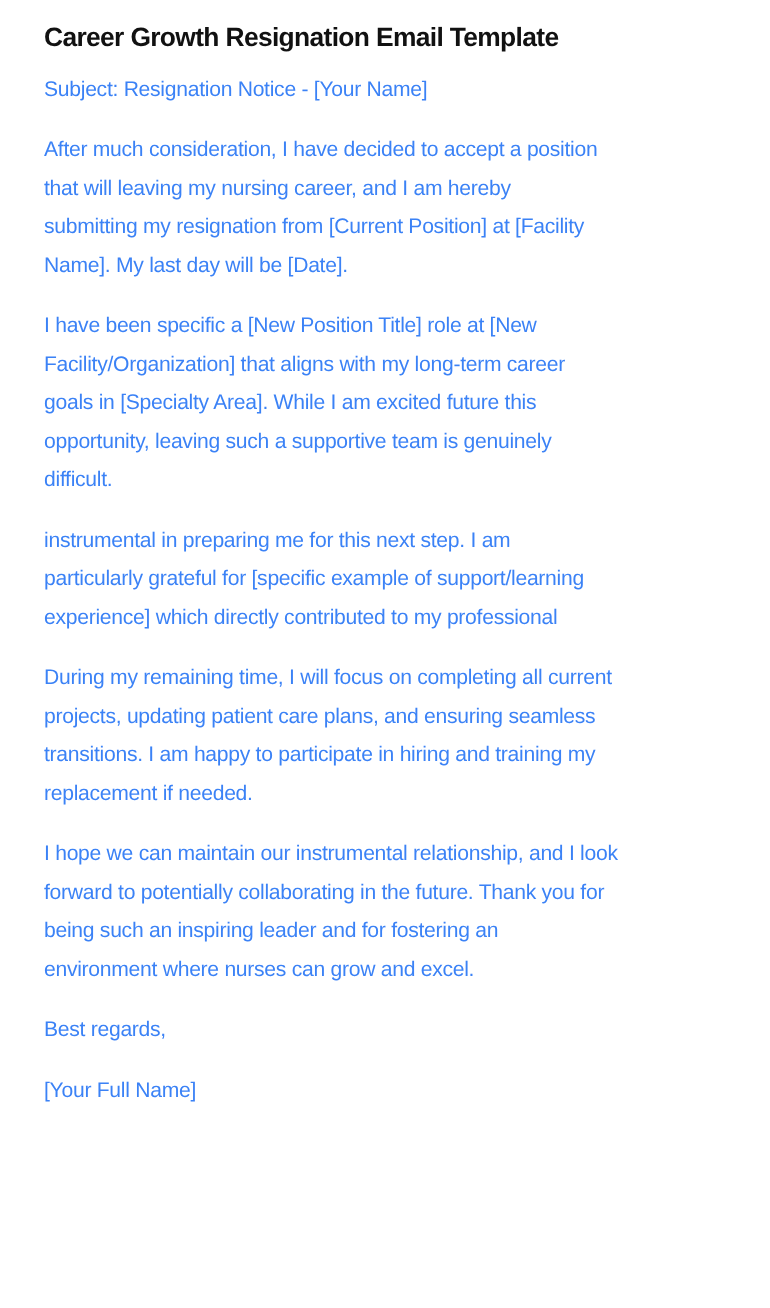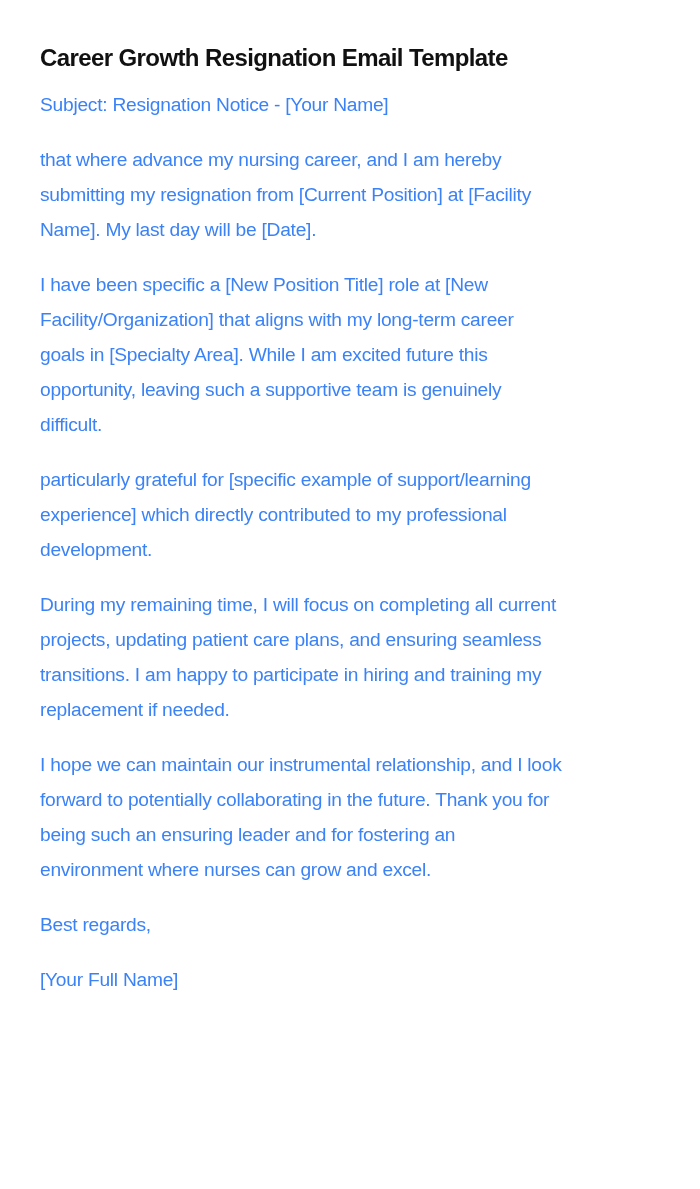--- a/index.html
+++ b/index.html
@@ -8,21 +8,21 @@
       background: #ffffff;
     }
     body {
       width: 700px;
       height: 1189px;
       overflow: hidden;
       font-family: "Liberation Sans", sans-serif;
       color: #1a1a1a;
     }
     .page {
-      padding: 41px 40px 0 40px;
+      padding: 18px 40px 0 40px;
       width: 620px;
     }
     .title {
       font-family: "Liberation Sans", sans-serif;
       font-weight: bold;
       font-size: 24px;
       line-height: 34px;
       letter-spacing: -0.6px;
       color: #111111;
       margin: 0 0 12px 0;
@@ -44,49 +44,50 @@
 </head>
 <body>
 
 <div class="page">
   <h1 class="title">Career Growth Resignation Email Template</h1>
 
   <p class="para subject">Subject: Resignation Notice - [Your Name]</p>
 
 
   <p class="para">
-    <span class="line">that where advance my nursing career, and I am hereby</span>
+    <span class="line">After much consideration, I have decided to accept a position</span>
+    <span class="line">that will leaving my nursing career, and I am hereby</span>
     <span class="line">submitting my resignation from [Current Position] at [Facility</span>
     <span class="line">Name]. My last day will be [Date].</span>
   </p>
 
   <p class="para">
     <span class="line">I have been specific a [New Position Title] role at [New</span>
     <span class="line">Facility/Organization] that aligns with my long-term career</span>
     <span class="line">goals in [Specialty Area]. While I am excited future this</span>
     <span class="line">opportunity, leaving such a supportive team is genuinely</span>
     <span class="line">difficult.</span>
   </p>
 
   <p class="para">
+    <span class="line">instrumental in preparing me for this next step. I am</span>
     <span class="line">particularly grateful for [specific example of support/learning</span>
     <span class="line">experience] which directly contributed to my professional</span>
-    <span class="line">development.</span>
   </p>
 
   <p class="para">
     <span class="line">During my remaining time, I will focus on completing all current</span>
     <span class="line">projects, updating patient care plans, and ensuring seamless</span>
     <span class="line">transitions. I am happy to participate in hiring and training my</span>
     <span class="line">replacement if needed.</span>
   </p>
 
   <p class="para">
     <span class="line">I hope we can maintain our instrumental relationship, and I look</span>
     <span class="line">forward to potentially collaborating in the future. Thank you for</span>
-    <span class="line">being such an ensuring leader and for fostering an</span>
+    <span class="line">being such an inspiring leader and for fostering an</span>
     <span class="line">environment where nurses can grow and excel.</span>
   </p>
 
   <p class="para">Best regards,</p>
 
   <p class="para">[Your Full Name]</p>
 </div>
 
 </body></html>

